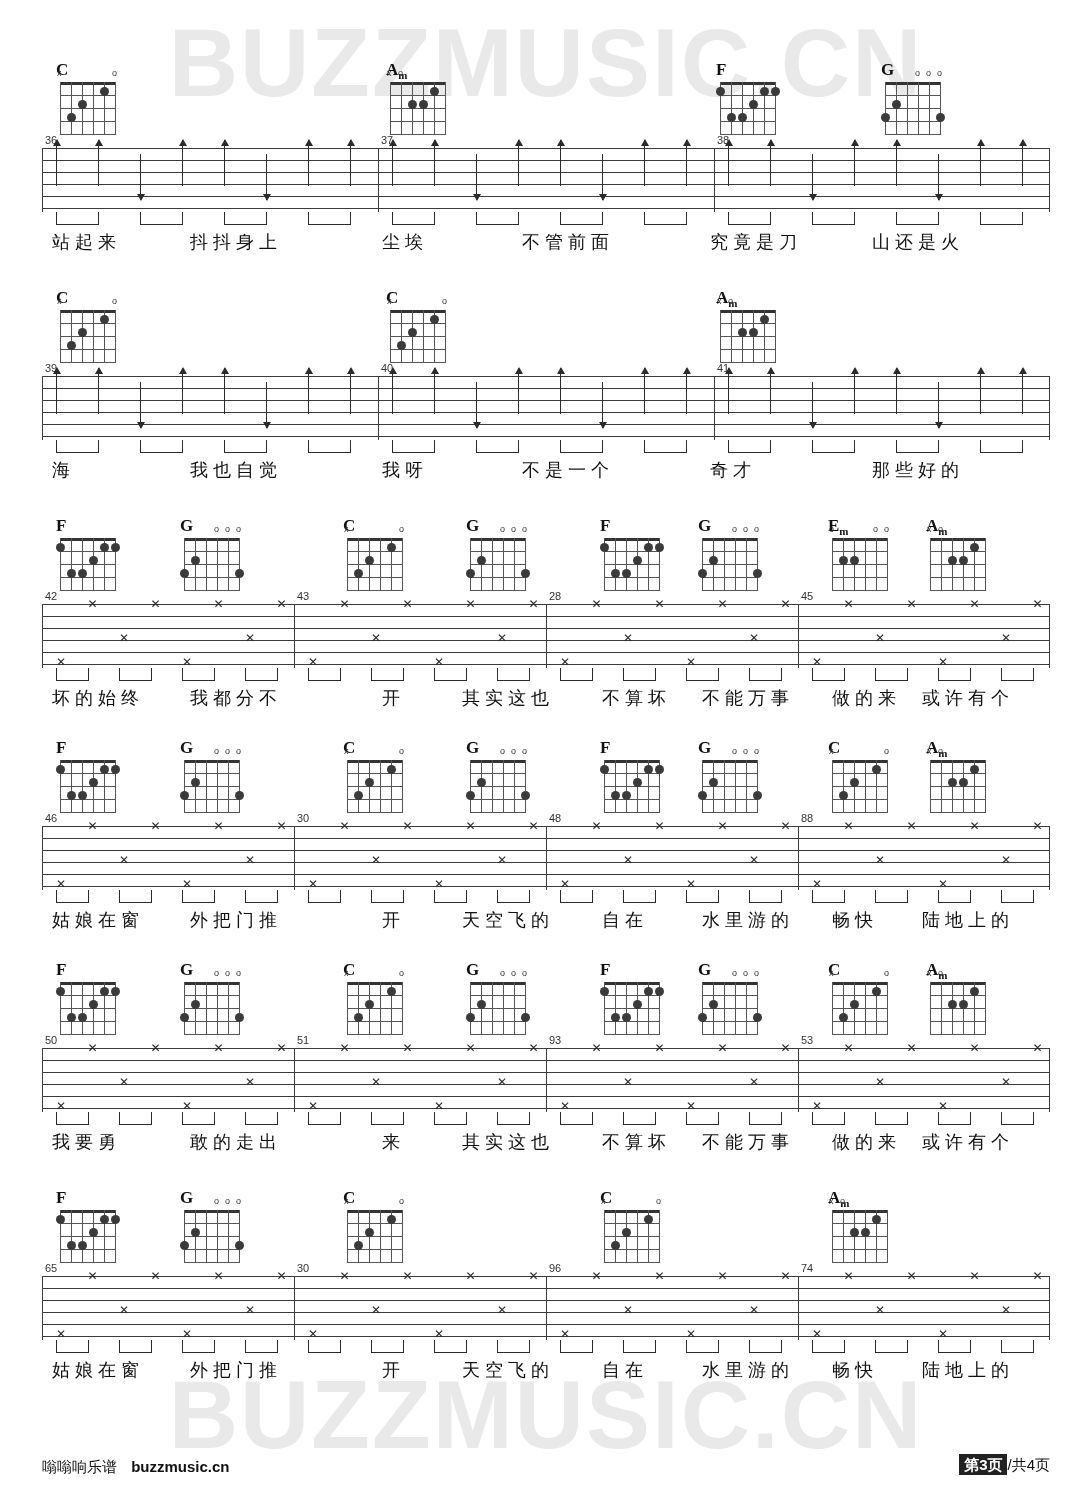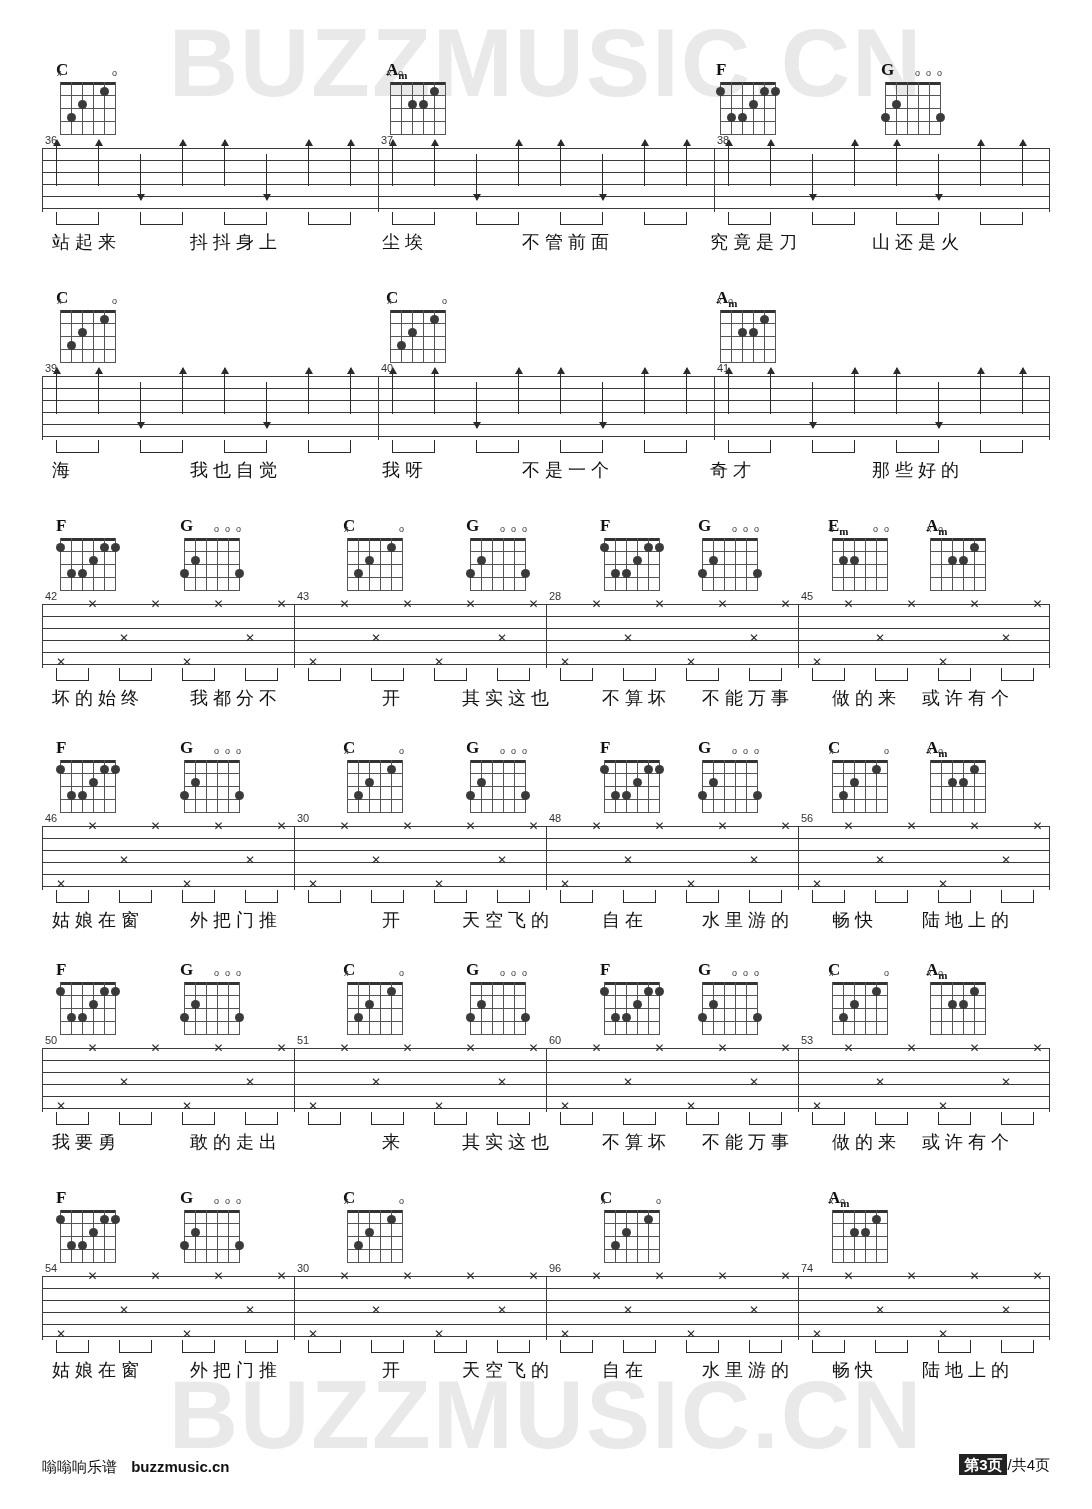--- a/index.html
+++ b/index.html
@@ -865,21 +865,21 @@
         <div class="line" style="top: 48px;"></div>
         <div class="line" style="top: 60px;"></div>
         <div class="bar" style="left: 0px;"></div>
         <div class="bar" style="left: 252px;"></div>
         <div class="bar" style="left: 504px;"></div>
         <div class="bar" style="left: 756px;"></div>
         <div class="bar" style="left: 1007px;"></div>
         <div class="measnum" style="left: 3px;">46</div>
         <div class="measnum" style="left: 255px;">30</div>
         <div class="measnum" style="left: 507px;">48</div>
-        <div class="measnum" style="left: 759px;">56</div>
+        <div class="measnum" style="left: 759px;">88</div>
         <div class="xmark" style="left: 14px; top: 52px;">✕</div>
         <div class="xmark" style="left: 45.5px; top: -6px;">✕</div>
         <div class="xmark" style="left: 77px; top: 28px;">✕</div>
         <div class="xmark" style="left: 108.5px; top: -6px;">✕</div>
         <div class="xmark" style="left: 140px; top: 52px;">✕</div>
         <div class="xmark" style="left: 171.5px; top: -6px;">✕</div>
         <div class="xmark" style="left: 203px; top: 28px;">✕</div>
         <div class="xmark" style="left: 234.5px; top: -6px;">✕</div>
         <div class="beam" style="left: 14px; top: 76px; width: 31.5px;"></div>
         <div class="stem" style="left: 14px; top: 64px; height: 13px;"></div>
@@ -1148,21 +1148,21 @@
         <div class="line" style="top: 36px;"></div>
         <div class="line" style="top: 48px;"></div>
         <div class="line" style="top: 60px;"></div>
         <div class="bar" style="left: 0px;"></div>
         <div class="bar" style="left: 252px;"></div>
         <div class="bar" style="left: 504px;"></div>
         <div class="bar" style="left: 756px;"></div>
         <div class="bar" style="left: 1007px;"></div>
         <div class="measnum" style="left: 3px;">50</div>
         <div class="measnum" style="left: 255px;">51</div>
-        <div class="measnum" style="left: 507px;">60</div>
+        <div class="measnum" style="left: 507px;">93</div>
         <div class="measnum" style="left: 759px;">53</div>
         <div class="xmark" style="left: 14px; top: 52px;">✕</div>
         <div class="xmark" style="left: 45.5px; top: -6px;">✕</div>
         <div class="xmark" style="left: 77px; top: 28px;">✕</div>
         <div class="xmark" style="left: 108.5px; top: -6px;">✕</div>
         <div class="xmark" style="left: 140px; top: 52px;">✕</div>
         <div class="xmark" style="left: 171.5px; top: -6px;">✕</div>
         <div class="xmark" style="left: 203px; top: 28px;">✕</div>
         <div class="xmark" style="left: 234.5px; top: -6px;">✕</div>
         <div class="beam" style="left: 14px; top: 76px; width: 31.5px;"></div>
@@ -1364,21 +1364,21 @@
         <div class="line" style="top: 12px;"></div>
         <div class="line" style="top: 24px;"></div>
         <div class="line" style="top: 36px;"></div>
         <div class="line" style="top: 48px;"></div>
         <div class="line" style="top: 60px;"></div>
         <div class="bar" style="left: 0px;"></div>
         <div class="bar" style="left: 252px;"></div>
         <div class="bar" style="left: 504px;"></div>
         <div class="bar" style="left: 756px;"></div>
         <div class="bar" style="left: 1007px;"></div>
-        <div class="measnum" style="left: 3px;">54</div>
+        <div class="measnum" style="left: 3px;">65</div>
         <div class="measnum" style="left: 255px;">30</div>
         <div class="measnum" style="left: 507px;">96</div>
         <div class="measnum" style="left: 759px;">74</div>
         <div class="xmark" style="left: 14px; top: 52px;">✕</div>
         <div class="xmark" style="left: 45.5px; top: -6px;">✕</div>
         <div class="xmark" style="left: 77px; top: 28px;">✕</div>
         <div class="xmark" style="left: 108.5px; top: -6px;">✕</div>
         <div class="xmark" style="left: 140px; top: 52px;">✕</div>
         <div class="xmark" style="left: 171.5px; top: -6px;">✕</div>
         <div class="xmark" style="left: 203px; top: 28px;">✕</div>

